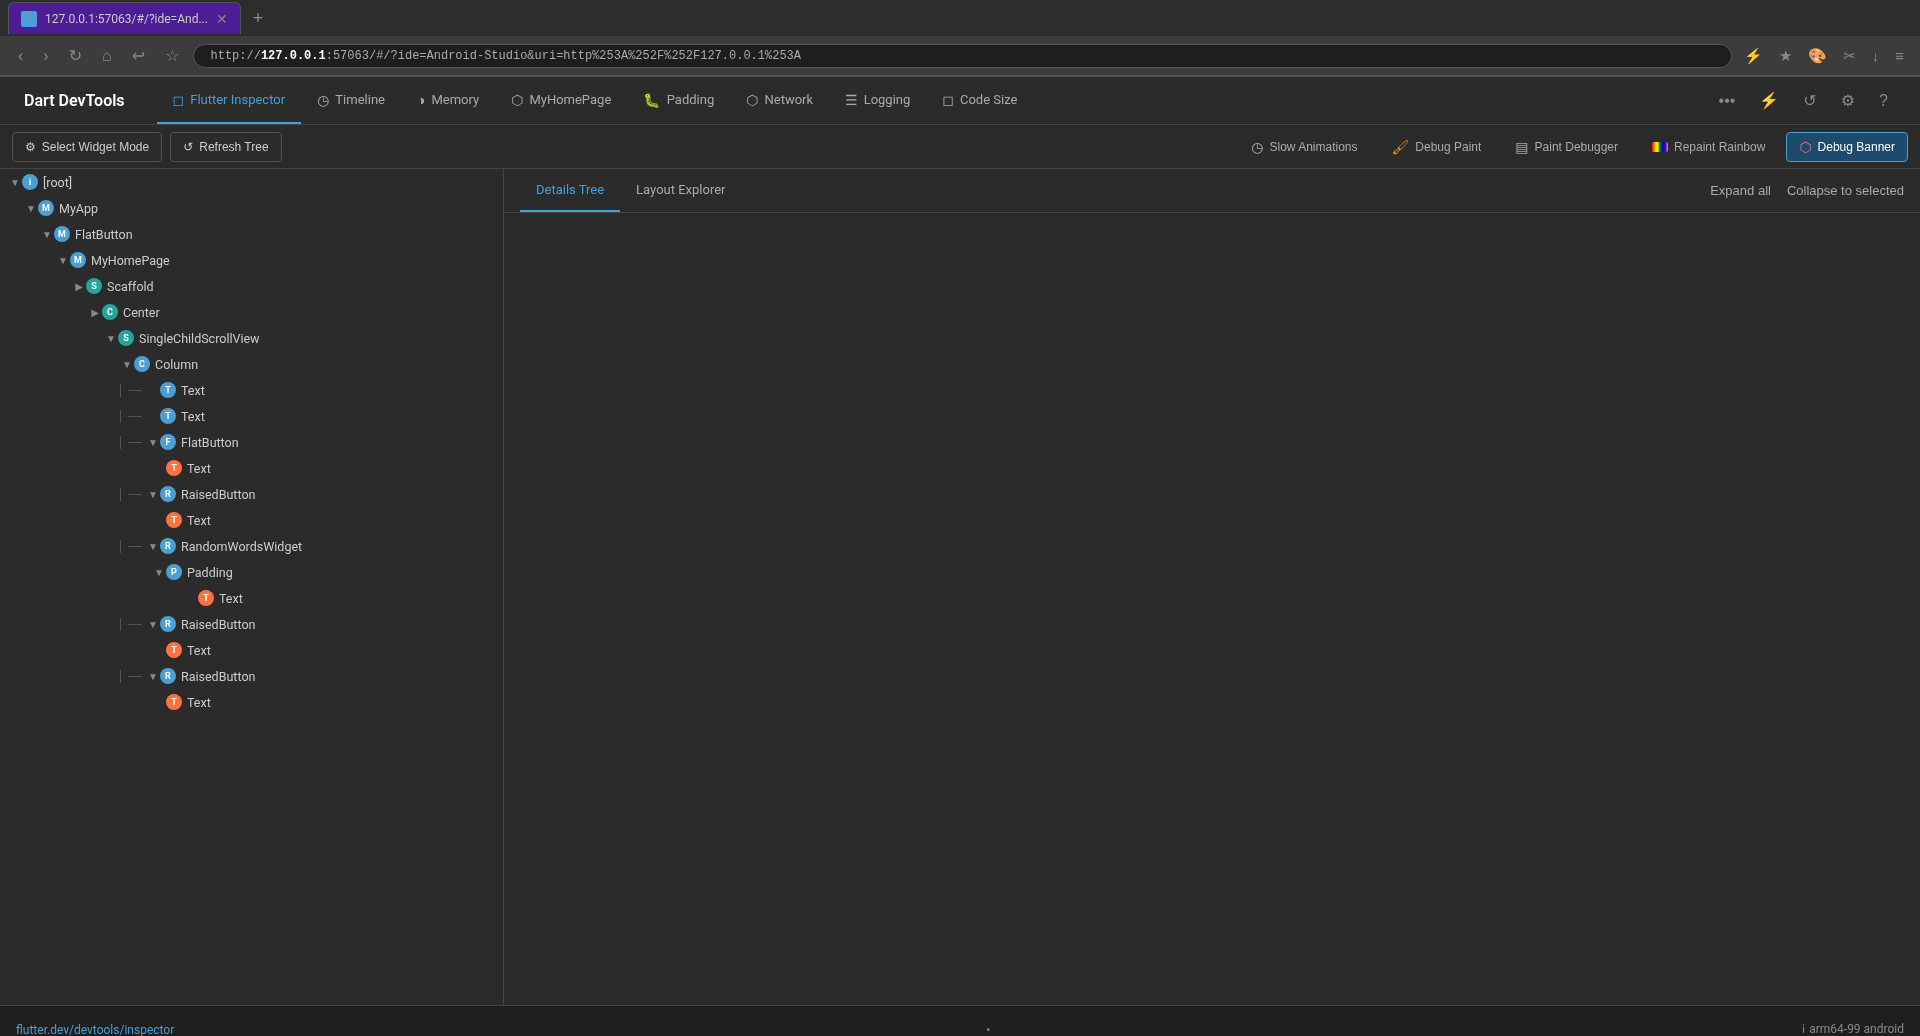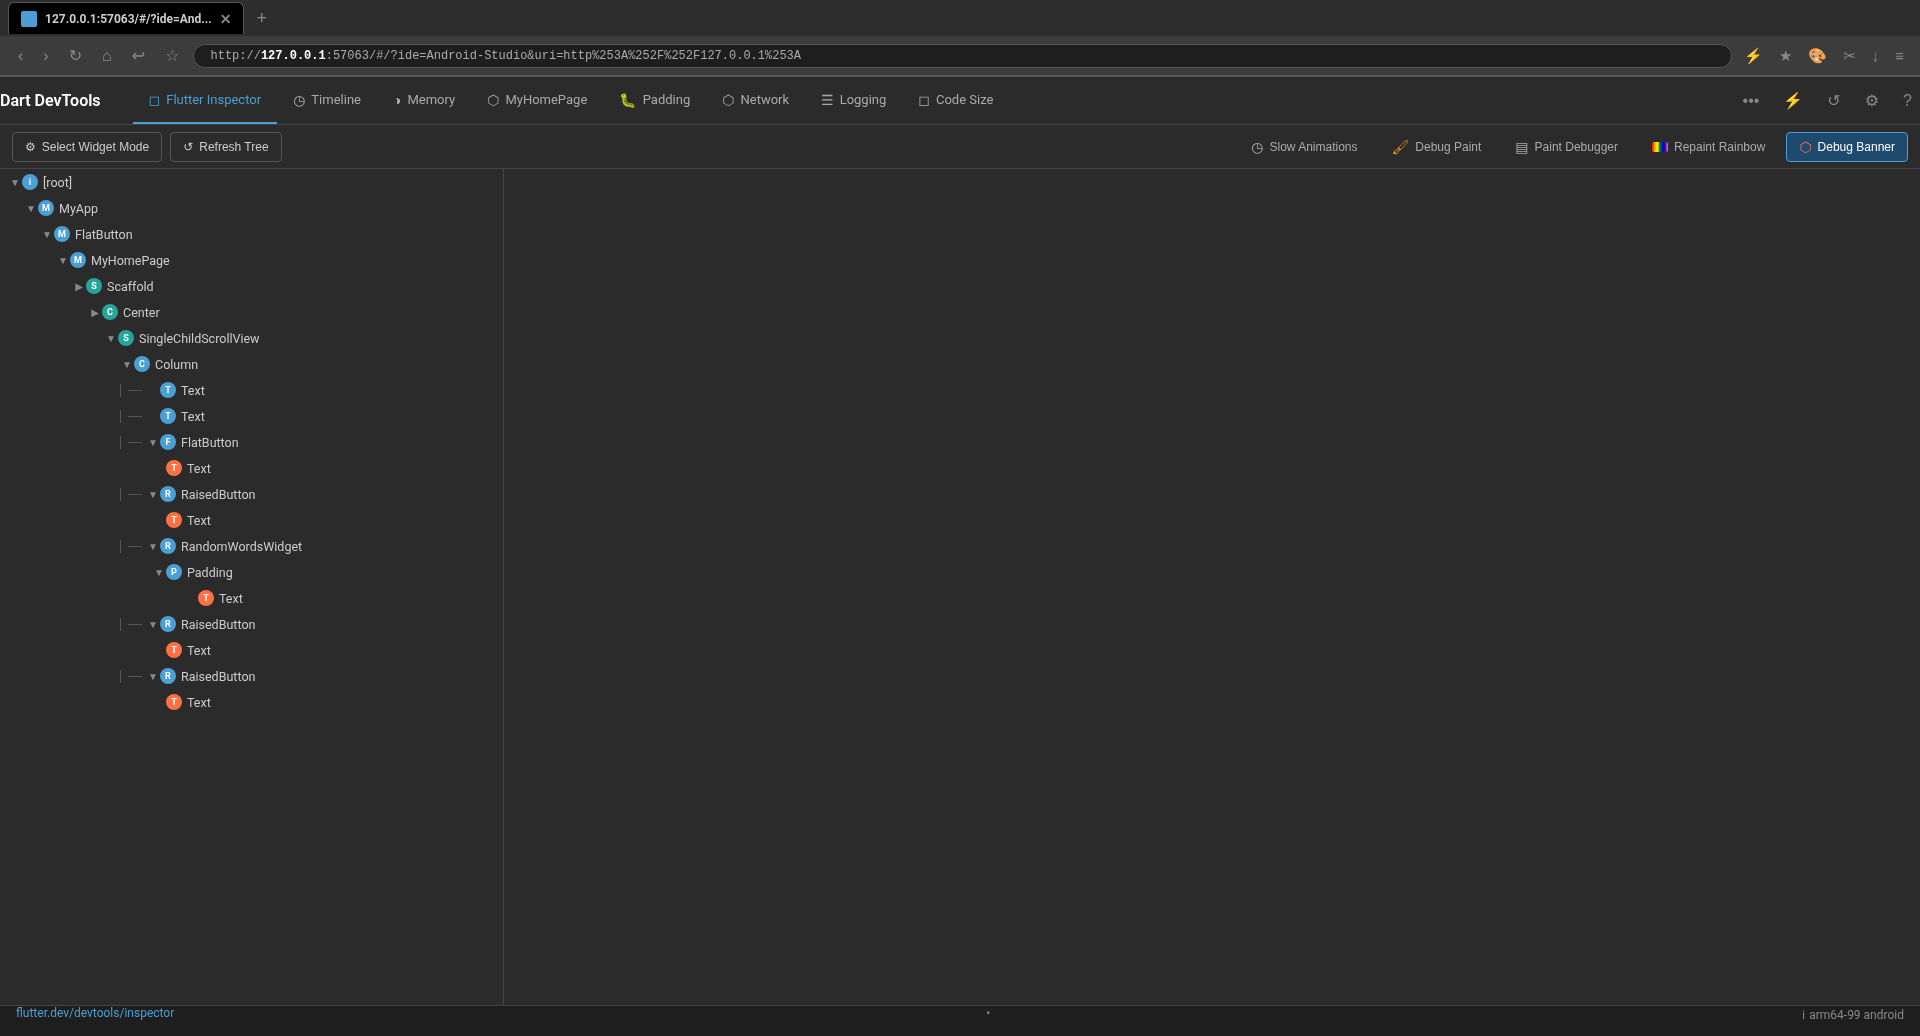--- a/index.html
+++ b/index.html
@@ -21,31 +21,30 @@
       display: flex;
       align-items: center;
       height: 36px;
       background: #2d2d2d;
       padding: 0 8px;
       gap: 4px;
     }
     .browser-tab {
       display: flex;
       align-items: center;
-      background: #000000;
+      background: #4c1d95;
       border-radius: 6px 6px 0 0;
       padding: 0 12px;
       height: 32px;
       min-width: 200px;
       font-size: 12px;
       color: #ccc;
       gap: 8px;
       border: 1px solid #555;
       border-bottom: none;
-      font-weight: bold;
     }
     .tab-favicon {
       width: 16px;
       height: 16px;
       background: #4a9fd4;
       border-radius: 2px;
       flex-shrink: 0;
     }
     .tab-title { flex: 1; overflow: hidden; text-overflow: ellipsis; white-space: nowrap; font-size: 12px; }
     .tab-close {
@@ -107,21 +106,21 @@
       padding: 4px;
     }
 
     
     .app-header {
       display: flex;
       align-items: center;
       height: 48px;
       background: #2b2b2b;
       border-bottom: 1px solid #444;
-      padding: 0 0;
+      padding: 0 24px;
     }
     .app-logo {
       color: #fff;
       font-size: 16px;
       font-weight: 600;
       margin-right: 32px;
       white-space: nowrap;
     }
     .nav-tabs {
       display: flex;
@@ -308,21 +307,21 @@
       font-size: 13px;
     }
     .details-content {
       flex: 1;
       background: #2b2b2b;
     }
 
     
     .status-bar {
       display: flex;
-      align-items: flex-start;
+      align-items: flex-end;
       height: 32px;
       background: #1e1e1e;
       border-top: 1px solid #444;
       padding: 0 16px;
       font-size: 12px;
       color: #888;
     }
     .status-link {
       color: #4a9fd4;
       text-decoration: none;
@@ -617,20 +616,32 @@
 
     <div class="tree-node">
       <span style="display:inline-block;width:144px;"></span>
       <span class="tree-arrow leaf"></span>
       <span class="widget-icon icon-orange">T</span>
       <span class="widget-name">Text</span>
     </div>
   </div>
 
   <div class="details-panel">
+    <div class="details-header">
+      <div class="details-tab active">
+        <span>Details Tree</span>
+      </div>
+      <div class="details-tab">
+        <span>Layout Explorer</span>
+      </div>
+      <div class="details-actions">
+        <button class="details-action-btn">Expand all</button>
+        <button class="details-action-btn">Collapse to selected</button>
+      </div>
+    </div>
     <div class="details-content"></div>
   </div>
 </div>
 
 <div class="status-bar">
   <a class="status-link">flutter.dev/devtools/inspector</a>
   <div class="status-dot">•</div>
   <div class="status-right">
     <span>ℹ</span>
     <span>arm64-99 android</span>

